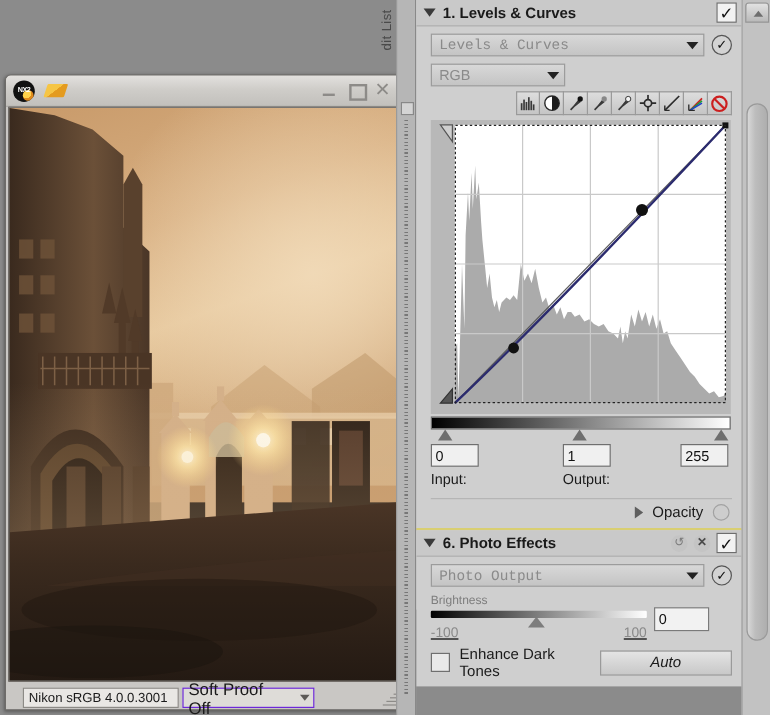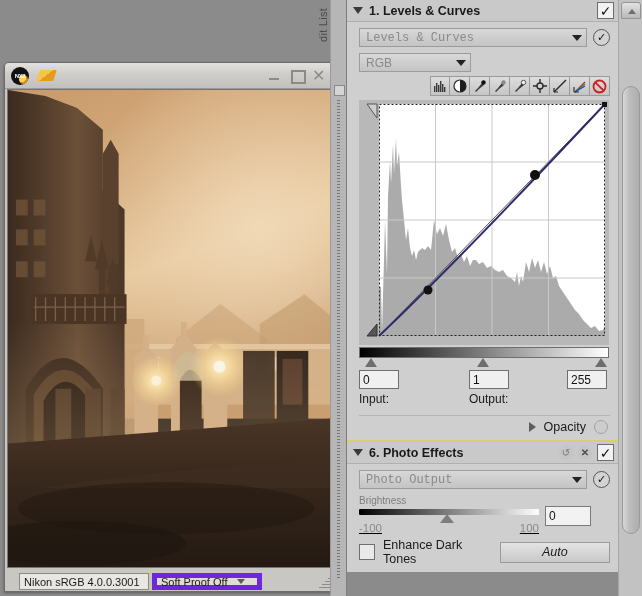--- a/index.html
+++ b/index.html
@@ -84,22 +84,22 @@
 
   .doc-status {
     position:relative; height:21px; margin:1px 2px 0 14px;
     display:flex; align-items:flex-end; gap:3px;
   }
   .status-field {
     height:17px; background:#e9e7e4; border:1px solid #8c8a86;
     display:flex; align-items:center; padding:0 4px; color:#1a1a1a; font-size:11px;
   }
   .status-combo {
-    height:17px; background:#dedcd8; border:5px solid #6d28d9;
-    display:flex; align-items:center; padding:0 3px 0 4px; gap:10px; color:#1a1a1a; font-size:11px;
+    height:17px; background:#dedcd8; border:1px solid #6d28d9;
+    display:flex; align-items:center; padding:0 3px 0 4px; gap:10px; color:#1a1a1a; font-size:14px;
   }
   .mini-caret { width:0;height:0;border-left:4px solid transparent;border-right:4px solid transparent;border-top:5px solid #5c5a57; }
   .resize-grip { margin-left:auto; width:14px; height:14px; position:relative; margin-right:2px; }
   .resize-grip i { position:absolute; right:0; background:#8d8b88; height:1px; }
   .resize-grip i:nth-child(1){ bottom:2px; width:12px; }
   .resize-grip i:nth-child(2){ bottom:5px; width:9px; }
   .resize-grip i:nth-child(3){ bottom:8px; width:6px; }
   .resize-grip i:nth-child(4){ bottom:11px; width:3px; }
 
   

